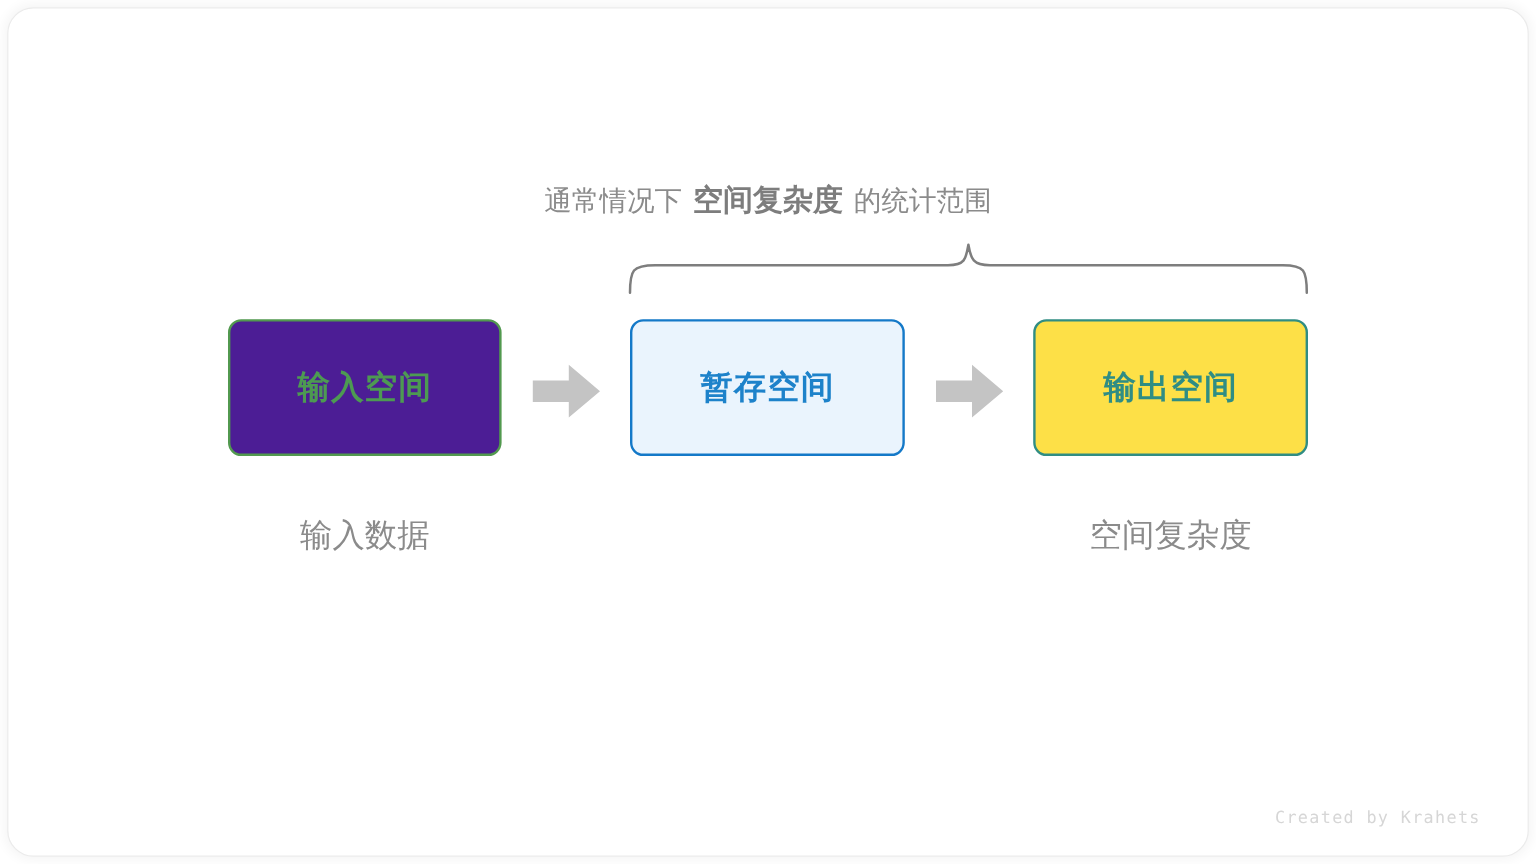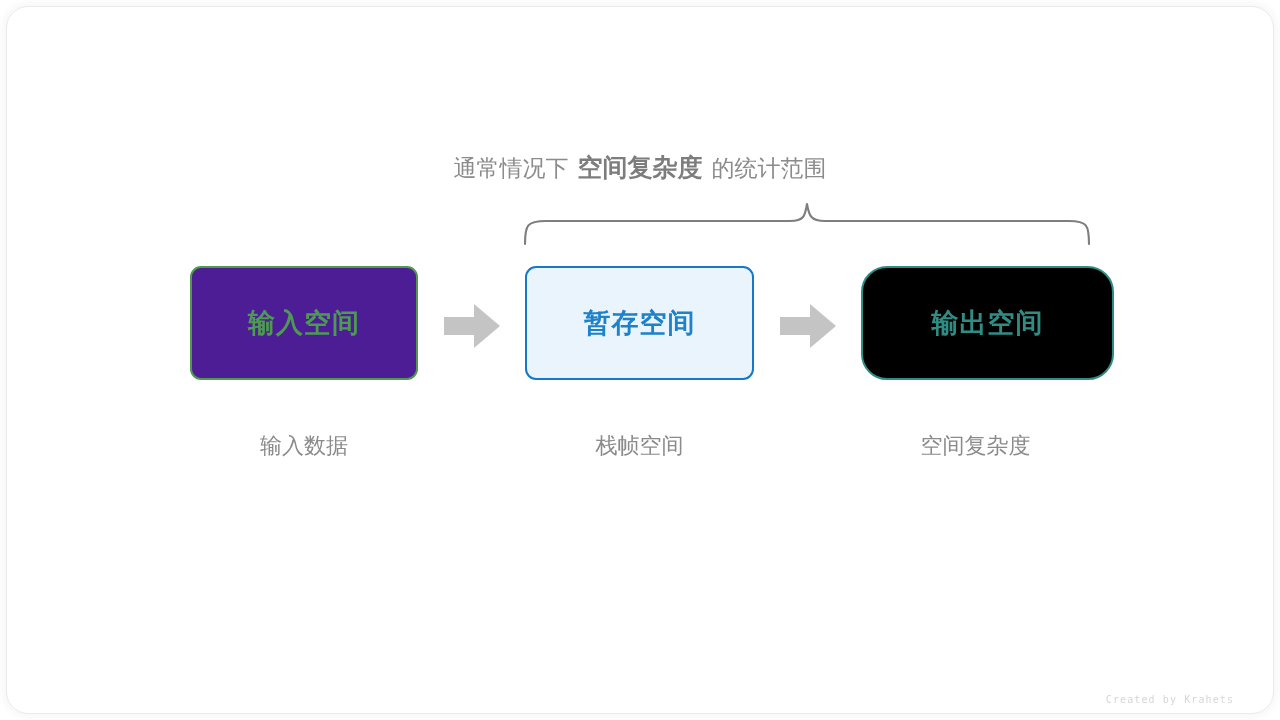--- a/index.html
+++ b/index.html
@@ -90,57 +90,56 @@
   #box-temp {
     left: 525px;
     width: 229px;
     background: #eaf4fd;
     border-color: #1479c8;
   }
   #box-temp .box-label { color: #1d82ca; }
 
   #box-output {
     left: 861px;
-    width: 253px;
-    background: #000000;
+    width: 229px;
+    background: #fde047;
     border-color: #308d83;
-    border-radius: 26px;
   }
   #box-output .box-label { color: #2f8d84; }
 
   
   .arrow {
     position: absolute;
     top: 302px;
   }
   #arrow-1 { left: 442px; }
   #arrow-2 { left: 778px; }
 
   
   .caption-col {
     position: absolute;
     top: 422px;
     text-align: center;
     color: #8b8b8b;
-    font-size: 22px;
+    font-size: 27px;
     line-height: 48px;
   }
   #caption-input  { left: 190px; width: 228px; }
   #caption-temp   { left: 525px; width: 229px; }
   #caption-output { left: 861px; width: 229px; }
   .caption-line { display: block; white-space: nowrap; }
 
   
   #footer {
     position: absolute;
     right: 46px;
-    bottom: 15px;
+    bottom: 30px;
     color: #d6d6d6;
     font-family: "DejaVu Sans Mono", "Liberation Mono", monospace;
-    font-size: 10px;
+    font-size: 14px;
     letter-spacing: 1.1px;
     white-space: nowrap;
   }
 </style>
 </head>
 <body>
 
 <div id="canvas">
   <div id="card"></div>
 
@@ -175,21 +174,20 @@
   </svg>
   <svg class="arrow" id="arrow-2" width="60" height="48" viewBox="0 0 60 48">
     <path d="M 2 15 L 32 15 L 32 2 L 58 24 L 32 46 L 32 33 L 2 33 Z" fill="#c4c4c4"></path>
   </svg>
 
   <div class="caption-col" id="caption-input">
     <span class="caption-line">输入数据</span>
   </div>
 
   <div class="caption-col" id="caption-temp">
-    <span class="caption-line">栈帧空间</span>
   </div>
 
   <div class="caption-col" id="caption-output">
     <span class="caption-line">空间复杂度</span>
   </div>
 
   <div id="footer">Created by Krahets</div>
 </div>
 
 </body></html>

